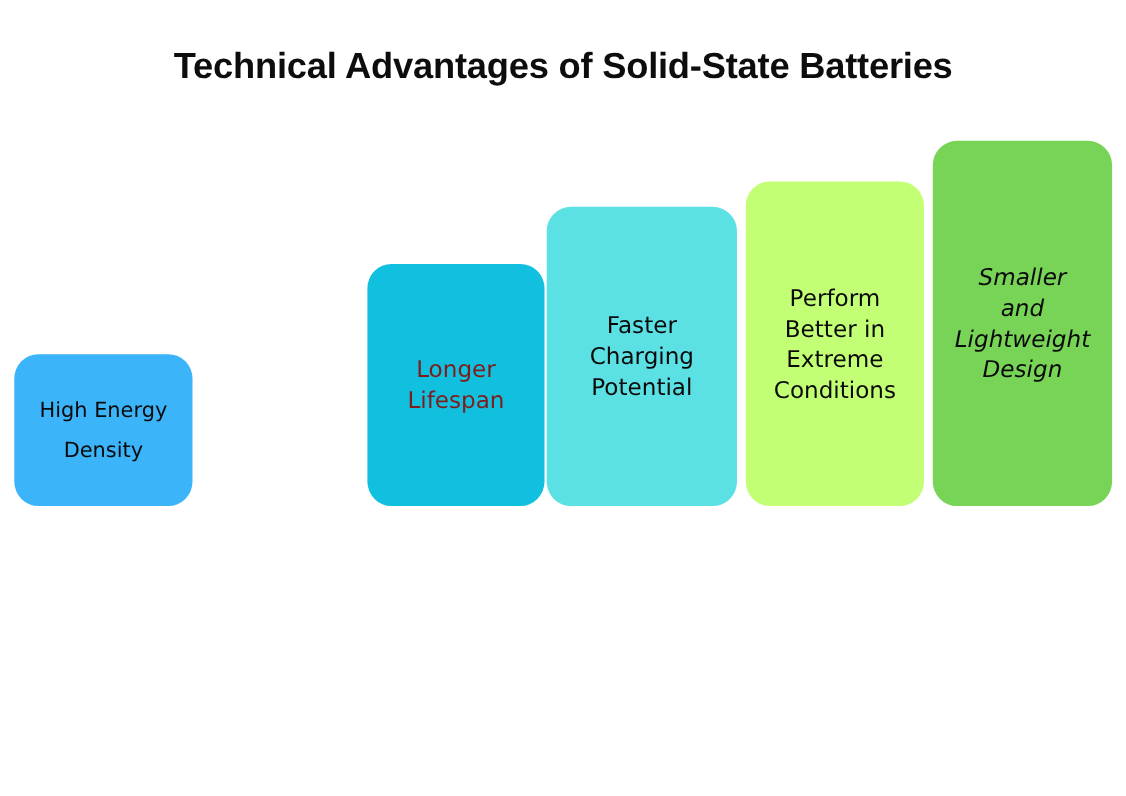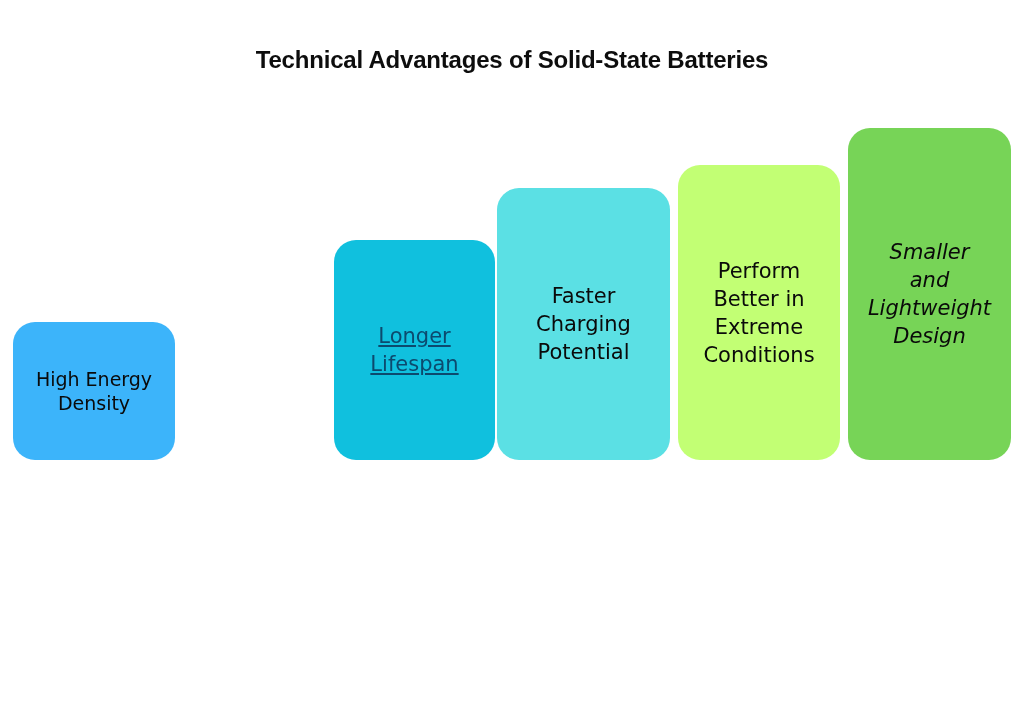--- a/index.html
+++ b/index.html
@@ -23,21 +23,21 @@
 
   
   #chart-title {
     position: absolute;
     left: 0;
     top: 38px;
     width: 1024px;
     text-align: center;
     font-family: "Liberation Sans", sans-serif;
     font-weight: bold;
-    font-size: 24px;
+    font-size: 33px;
     letter-spacing: -0.2px;
     color: #0d0d0d;
     line-height: 44px;
     white-space: nowrap;
   }
 
   
   #bars-area {
     position: absolute;
     left: 0;
@@ -61,40 +61,40 @@
     line-height: 28px;
     color: #0a0a0a;
     text-align: center;
     white-space: pre-line;
     width: 100%;
     padding: 0 4px;
     box-sizing: border-box;
   }
 
   
-  .bar[data-idx="0"] .bar-label { font-size: 19px; line-height: 24px; }
+  .bar[data-idx="0"] .bar-label { font-size: 19px; line-height: 36px; }
   .bar[data-idx="5"] .bar-label { width: 175px; }
 </style>
 </head>
 <body style="background: rgb(255, 255, 255);">
 
 <div id="infographic">
 
   <div id="chart-title" style="color: rgb(13, 13, 13);">Technical Advantages of Solid-State Batteries</div>
 
   <div id="bars-area">
 
     <div class="bar" data-idx="0" style="left: 13px; top: 322px; width: 162px; height: 138px; background: rgb(60, 180, 250);">
       <span class="bar-label" style="color: rgb(10, 10, 10);">High Energy
 Density</span>
     </div>
 
 
     <div class="bar" data-idx="2" style="left: 334px; top: 240px; width: 161px; height: 220px; background: rgb(16, 192, 222);">
-      <span class="bar-label" style="color: #0c4a6e; text-decoration: underline;">Longer
+      <span class="bar-label" style="color: #7f1d1d;">Longer
 Lifespan</span>
     </div>
 
     <div class="bar" data-idx="4" style="left: 678px; top: 165px; width: 162px; height: 295px; background: rgb(194, 255, 116);">
       <span class="bar-label" style="color: rgb(10, 10, 10);">Perform
 Better in
 Extreme
 Conditions</span>
     </div>
 

